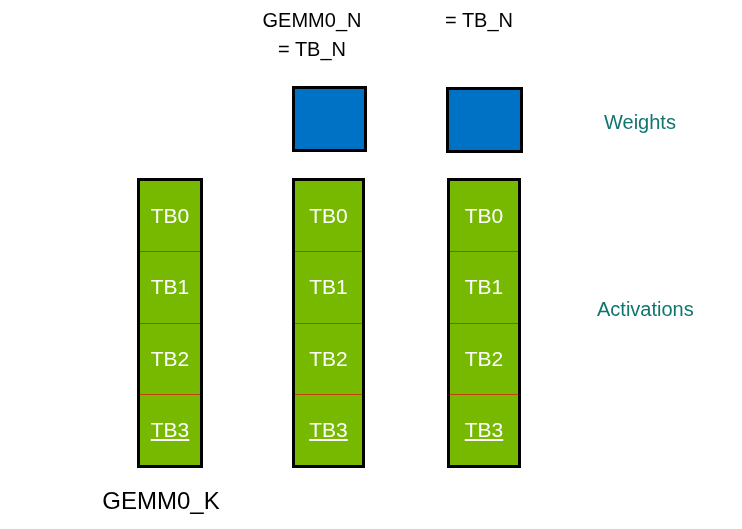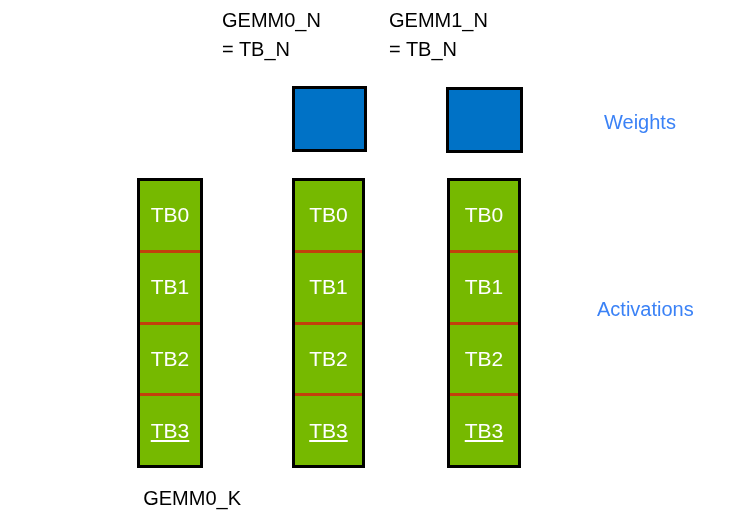--- a/index.html
+++ b/index.html
@@ -13,26 +13,27 @@
     width: 742px;
     height: 529px;
     background: #ffffff;
     overflow: hidden;
     color: #000000;
   }
   .label {
     position: absolute;
     font-size: 20px;
     line-height: 26px;
-    color: #3b82f6;
+    color: #0f766e;
     white-space: nowrap;
   }
   .top-label {
     position: absolute;
     width: 180px;
+    text-align: center;
     font-size: 20px;
     line-height: 29px;
     top: 6px;
   }
   .top-label div { white-space: nowrap; }
   .weight-square {
     position: absolute;
     background: #0072C6;
     border: 3px solid #000000;
     box-sizing: border-box;
@@ -43,48 +44,47 @@
     height: 290px;
     border: 3px solid #000000;
     box-sizing: border-box;
     display: flex;
     flex-direction: column;
     background: #76B900;
   }
   .tb-block {
     flex: 1 1 0;
     background: #76B900;
-    border-bottom: 3px solid #c2410c;
+    border-bottom: 1px solid #c2410c;
     display: flex;
     align-items: center;
     justify-content: center;
     color: #ffffff;
     font-size: 21px;
   }
   .tb-block:last-child { border-bottom: none; text-decoration: underline; }
   .bottom-label {
     position: absolute;
     width: 160px;
-    text-align: right;
+    text-align: center;
     top: 487px;
-    font-size: 20px;
+    font-size: 24px;
     white-space: nowrap;
   }
 </style>
 </head>
 <body>
 
 <div class="canvas">
 
   <div class="top-label" style="left:222px;">
     <div>GEMM0_N</div>
     <div>= TB_N</div>
   </div>
   <div class="top-label" style="left:389px;">
-    <div>GEMM1_N</div>
     <div>= TB_N</div>
   </div>
 
   <div class="weight-square" style="left:292px; top:86px; width:75px; height:66px;"></div>
   <div class="weight-square" style="left:446px; top:87px; width:77px; height:66px;"></div>
 
   <div class="label" style="left:604px; top:109px;">Weights</div>
   <div class="label" style="left:597px; top:296px;">Activations</div>
 
 

